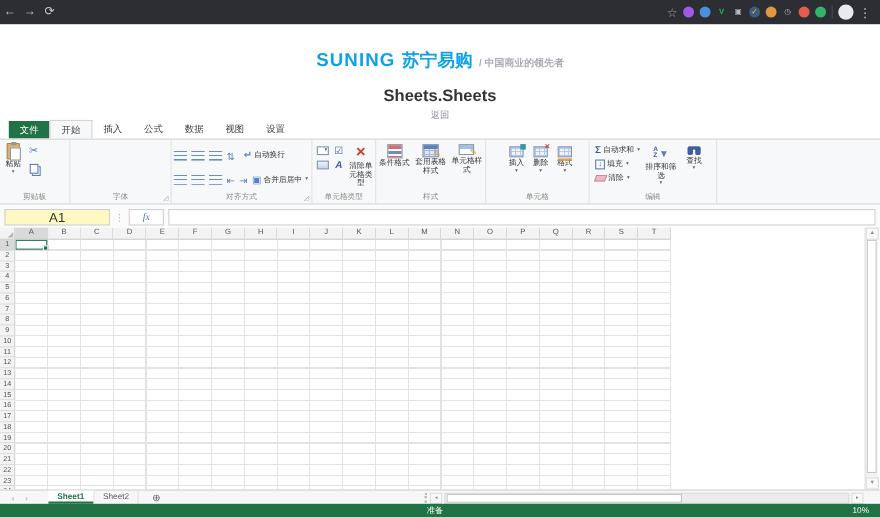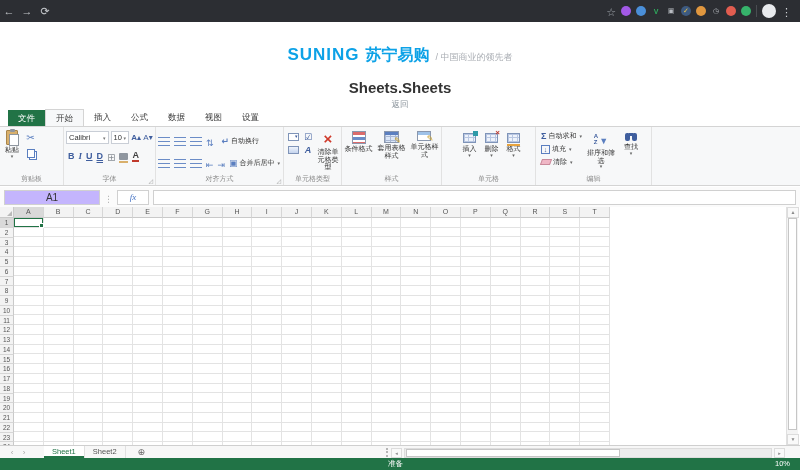--- a/index.html
+++ b/index.html
@@ -16,21 +16,21 @@
   .star-ic::before { content:"☆"; color:#9aa0a6; font-size:11px; }
   .ext { width:10px; height:10px; border-radius:50%; display:inline-flex; align-items:center; justify-content:center; font-size:7px; font-weight:bold; }
   .chromediv { width:1px; height:12px; background:#4a4d52; }
   .avatar { width:14px; height:14px; border-radius:50%; background:#e8eaed; }
   .menu3::before { content:"⋮"; color:#cfd1d4; font-size:11px; }
 
   
   .brandrow { position:absolute; left:0; top:45px; width:800px; display:flex; justify-content:center; align-items:baseline; gap:6px; }
   .brand-en { color:#0da2e7; font-size:17px; font-weight:800; letter-spacing:1px; }
   .brand-cn { color:#0da2e7; font-size:16px; font-weight:800; }
-  .slogan { color:#a9adb3; font-size:9px; }
+  .slogan { color:#a9adb3; font-size:9px;font-weight:bold; }
   .apptitle { position:absolute; left:0; top:79px; width:800px; text-align:center; font-size:15px; font-weight:bold; color:#333; }
   .backlink { position:absolute; left:0; top:99px; width:800px; text-align:center; font-size:8.5px; color:#8b949c; }
 
   
   .tabsrow { position:absolute; left:0; top:109px; width:800px; height:17px; display:flex; align-items:flex-end; }
   .filetab { margin-left:8px; background:#217346; color:#fff; font-size:8.5px; line-height:16px; padding:0 10px; }
   .rtabs { display:flex; }
   .rtab { font-size:8.5px; line-height:16px; padding:0 10px; color:#3b3b3b; }
   .rtab.active { background:#f7f8f9; border:1px solid #d4d4d4; border-bottom:none; }
 
@@ -100,21 +100,21 @@
   .icon-eraser { width:10px; height:6px; background:#f0b7c6; border:1px solid #c98b9b; transform:skewX(-20deg); }
   .icon-sort { display:flex; align-items:center; gap:1px; margin-bottom:1px; }
   .az { display:flex; flex-direction:column; font-size:6px; line-height:6px; font-weight:bold; color:#3f5e9e; }
   .az::before { content:"A"; } .az::after { content:"Z"; }
   .funnel::before { content:"▼"; color:#5b7fc0; font-size:9px; }
   .icon-find { width:5px; height:8px; background:#3f5e9e; border-radius:2px; box-shadow:7px 0 0 #3f5e9e; position:relative; margin:3px 8px 2px 1px; }
   .icon-find::before { content:""; position:absolute; left:4px; top:0; width:4px; height:3px; background:#3f5e9e; }
 
   
   .fbar { position:absolute; left:0; top:187px; width:800px; height:20px; background:#fbfbfb; display:flex; align-items:center; padding:0 4px; gap:4px; }
-  .namebox { width:96px; height:15px; background:#c4b5fd; border:1px solid #d0d0d0; font-size:10px; color:#333; text-align:center; line-height:14px; }
+  .namebox { width:96px; height:15px; background:#fef9c3; border:1px solid #d0d0d0; font-size:12px; color:#333; text-align:center; line-height:14px; }
   .fsep::before { content:"⋮"; color:#b5b5b5; font-size:9px; }
   .fxbox { width:32px; height:15px; background:#fff; border:1px solid #d0d0d0; text-align:center; font-size:9px; font-style:italic; color:#4472c4; font-family:"Liberation Serif","DejaVu Serif",serif; line-height:13px; }
   .finput { flex:1; height:15px; background:#fff; border:1px solid #d0d0d0; }
 
   
   .grid { position:absolute; left:0; top:207px; width:800px; height:238px; background:#fff; }
   .corner { position:absolute; left:0; top:0; width:14px; height:11px; background:#f3f3f3; border-right:1px solid #c9c9c9; border-bottom:1px solid #c9c9c9; }
   .corner::after { content:""; position:absolute; right:1px; bottom:1px; width:0; height:0; border-left:5px solid transparent; border-bottom:5px solid #b9b9b9; }
   .colheads { position:absolute; left:14px; top:0; height:11px; display:flex; }
   .ch { flex:none; width:29.8px; height:11px; background:#f3f3f3; border-right:1px solid #d6d6d6; border-bottom:1px solid #c9c9c9; font-size:7px; color:#555; text-align:center; line-height:10px; }
@@ -131,21 +131,21 @@
   .sbtn.up::before{content:"▲";} .sbtn.down::before{content:"▼";} .sbtn.left::before{content:"◂";} .sbtn.right::before{content:"▸";}
   .vthumb { position:absolute; left:1px; top:11px; width:9px; height:212px; background:#fff; border:1px solid #c6c6c6; }
   .vscroll .down { position:absolute; bottom:0; }
 
   
   .sheetbar { position:absolute; left:0; top:445px; width:800px; height:13px; background:#f7f7f7; border-top:1px solid #cfcfcf; display:flex; align-items:center; }
   .snav { color:#a8a8a8; font-size:8px; width:12px; text-align:center; }
   .snav.prev::before{content:"‹";} .snav.next::before{content:"›";}
   .stabs { display:flex; margin-left:14px; height:12px; }
   .stab { padding:0 8px; font-size:7.5px; line-height:12px; color:#555; border-right:1px solid #e0e0e0; }
-  .stab.active { background:#fff; color:#217346; font-weight:normal; box-shadow:inset 0 -2px 0 #217346; }
+  .stab.active { background:#fff; color:#217346; font-weight:bold; box-shadow:inset 0 -2px 0 #217346; }
   .addsheet { margin-left:12px; color:#666; font-size:9px; line-height:12px; }
   .addsheet::before { content:"⊕"; }
   .hscroll { position:absolute; left:386px; top:1px; height:11px; display:flex; align-items:center; gap:2px; }
   .hhandle { width:3px; height:9px; border-left:2px dotted #b5b5b5; }
   .hscroll .sbtn { width:11px; height:10px; line-height:8px; }
   .htrack { width:368px; height:10px; background:#ececec; border:1px solid #ddd; position:relative; }
   .hthumb { position:absolute; left:1px; top:0; width:214px; height:8px; background:#fff; border:1px solid #c6c6c6; }
 
   
   .statusbar { position:absolute; left:0; top:458px; width:800px; height:12px; background:#217346; color:#fff; font-size:7.5px; }
@@ -210,41 +210,20 @@
         <span class="btn-s ic-cut"></span>
         <span class="btn-s">
             <span class="icon-copy"></span>
           </span>
       </div>
     </div>
     <span class="rlabel">剪贴板</span>
   </div>
 
   <div class="rgroup launch" style="width:92px">
-    <div style="display:flex;flex-direction:column;gap:3px;padding-top:2px;">
-      <div class="hrow">
-        <div class="sel" style="width:50px">
-            <span>Calibri</span>
-          </div>
-        <div class="sel" style="width:21px">
-            <span>10</span>
-          </div>
-        <span class="btn-s fontup" style="width:12px"></span>
-        <span class="btn-s fontdown" style="width:12px"></span>
-      </div>
-      <div class="hrow" style="gap:4px;padding-left:2px;">
-        <span class="fmt">B</span>
-        <span class="fmt i">I</span>
-        <span class="fmt u">U</span>
-        <span class="fmt d">D</span>
-        <span class="ic-borders"></span>
-        <span class="icon-bucket"></span>
-        <span class="ic-fontcolor">A</span>
-      </div>
-    </div>
     <span class="rlabel">字体</span>
   </div>
 
   <div class="rgroup launch" style="width:128px">
     <div style="display:flex;flex-direction:column;gap:4px;padding-top:3px;">
       <div class="hrow" style="gap:4px;">
         <span class="bars"></span>
         <span class="bars"></span>
         <span class="bars"></span>
         <span class="ic-orient"></span>

